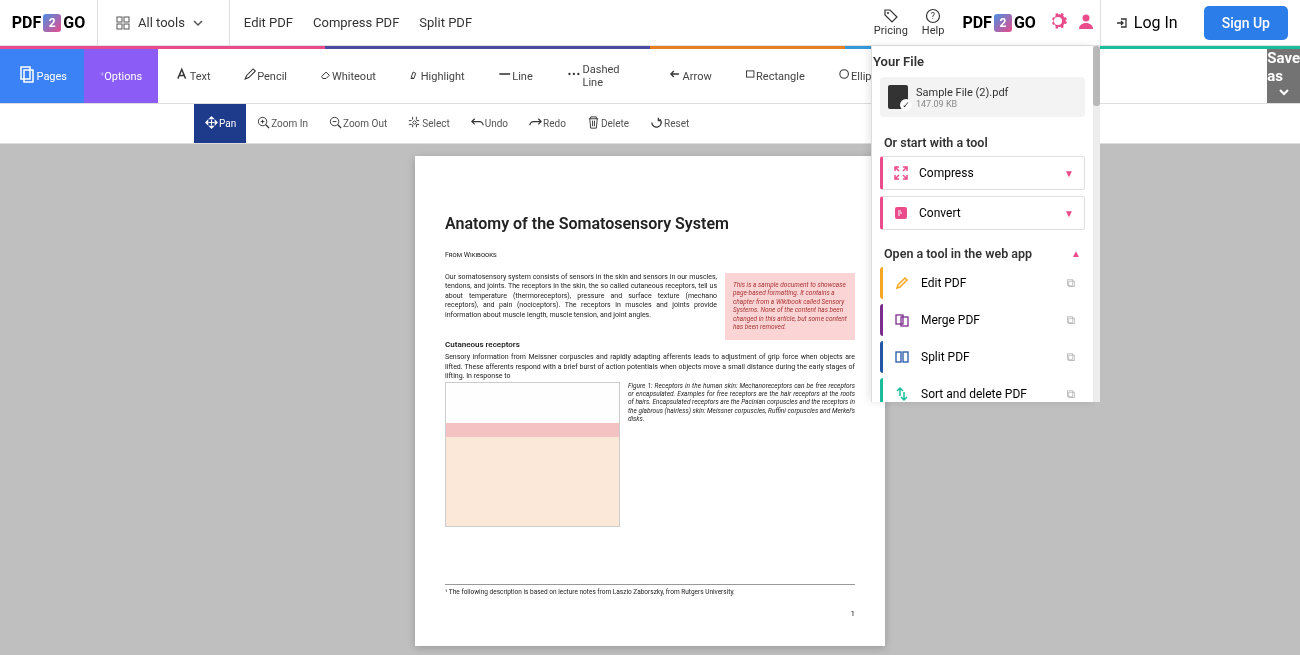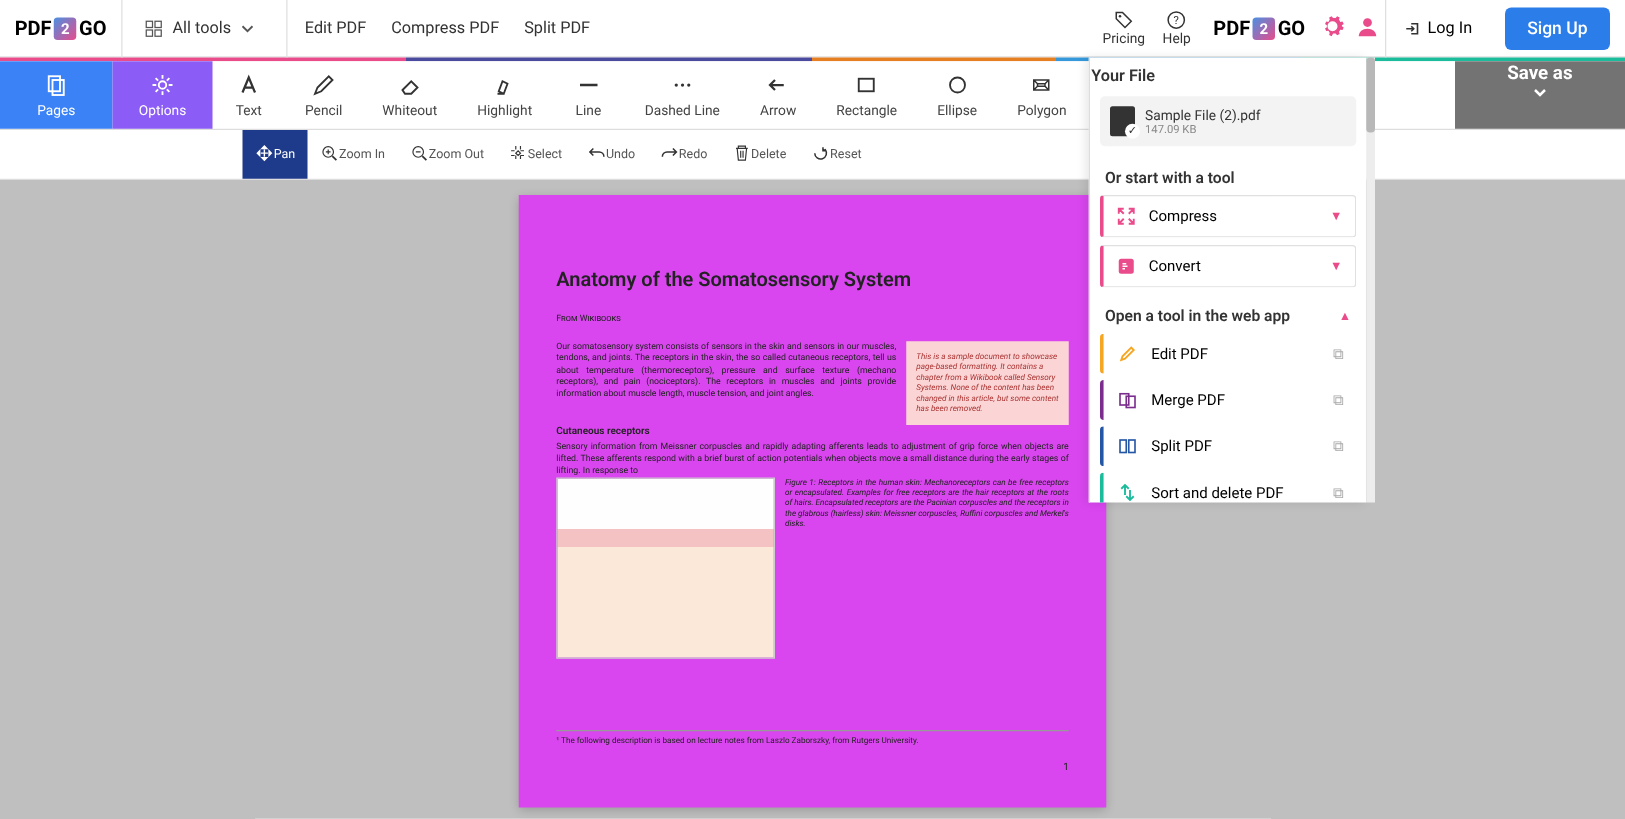--- a/index.html
+++ b/index.html
@@ -10,35 +10,35 @@
 .alltools{height:46px;display:flex;align-items:center;padding:0 18px;border-right:1px solid #e0e0e0;cursor:pointer;font-size:13px;color:#333}
 .alltools svg{margin-right:8px}
 .dd-chev{margin-left:8px}
 .navlinks{display:flex;align-items:center;padding:0 14px;gap:20px;font-size:13px;color:#333}
 .navlinks span{cursor:pointer}
 .spacer{flex:1}
 .right-nav{display:flex;align-items:center;padding:0 10px;gap:14px;font-size:11px;color:#333}
 .right-nav .nv{display:flex;flex-direction:column;align-items:center;cursor:pointer}
 .logo2{display:flex;align-items:center;font-weight:700;font-size:16px;padding:0 8px}
 .ico-btn{cursor:pointer;padding:4px}
-.login{display:flex;align-items:center;padding:0 14px;font-size:13px;cursor:pointer;height:46px;border-left:1px solid #e0e0e0}
+.login{display:flex;align-items:center;padding:0 14px;font-size:16px;cursor:pointer;height:46px;border-left:1px solid #e0e0e0}
 .signup{background:#2b7de9;color:#fff;padding:9px 18px;border-radius:5px;font-size:14px;font-weight:500;margin:12px 12px;cursor:pointer}
 .rainbow{height:3px;background:linear-gradient(90deg,#e94b8b 0%,#e94b8b 25%,#4a4a9e 25%,#4a4a9e 50%,#e67e22 50%,#e67e22 65%,#3498db 65%,#3498db 80%,#1abc9c 80%)}
 .toolbar1{height:55px;background:#fff;display:flex;align-items:stretch;border-bottom:1px solid #ddd}
-.tb-btn{display:flex;flex-direction:column;align-items:center;justify-content:center;padding:0 16px;cursor:pointer;font-size:11px;color:#444;min-width:58px}
+.tb-btn{display:flex;flex-direction:row;align-items:center;justify-content:center;padding:0 16px;cursor:pointer;font-size:11px;color:#444;min-width:58px}
 .tb-btn svg{width:20px;height:20px;margin-bottom:4px}
 .tb-pages{background:#3b82f6;color:#fff;width:90px}
 .tb-options{background:#8b5cf6;color:#fff;width:80px}
 .tb-save{background:#737373;color:#fff;flex:1;display:flex;flex-direction:column;align-items:center;font-size:15px;font-weight:700;cursor:pointer}
 .toolbar2{height:40px;background:#fff;display:flex;align-items:stretch;padding-left:194px;border-bottom:1px solid #ddd}
 .tb2-btn{display:flex;flex-direction:row;align-items:center;justify-content:center;padding:0 10px;cursor:pointer;font-size:10px;color:#555;min-width:44px}
 .tb2-btn svg{width:15px;height:15px;margin-bottom:2px}
 .tb2-pan{background:#1e3a8a;color:#fff}
 .workspace{position:relative;height:511px;background:#bfbfbf;display:flex;justify-content:center;padding-top:12px}
-.page{width:470px;height:490px;background:#d946ef;box-shadow:0 2px 8px rgba(0,0,0,0.2);padding:28px 30px;position:relative;font-size:8px;color:#222}
+.page{width:470px;height:490px;background:#ffffff;box-shadow:0 2px 8px rgba(0,0,0,0.2);padding:28px 30px;position:relative;font-size:8px;color:#222}
 .ptitle{font-size:16px;font-weight:600;margin:30px 0 18px;color:#222}
 .pauthor{font-size:7px;font-variant:small-caps;margin-bottom:14px}
 .pbody{font-size:7px;line-height:1.35;text-align:justify}
 .pnote{background:#fbd5d5;padding:8px;font-size:6.5px;font-style:italic;line-height:1.3;width:130px;float:right;margin-left:8px;color:#a33}
 .psub{font-size:8px;font-weight:600;margin:20px 0 4px;clear:left}
 .pfig{display:flex;gap:8px;}
 .pfig-img{width:175px;height:145px;border:1px solid #ccc;background:linear-gradient(180deg,#fefefe 0%,#fefefe 28%,#f4c2c2 28%,#f4c2c2 38%,#fce8d8 38%,#fce8d8 100%);position:relative}
 .pfig-cap{flex:1;font-size:6.5px;font-style:italic;line-height:1.3;text-align:justify}
 .pfoot{position:absolute;bottom:50px;left:30px;right:30px;font-size:6.5px;border-top:1px solid #999;padding-top:3px}
 .pnum{position:absolute;bottom:28px;right:30px;font-size:8px}

